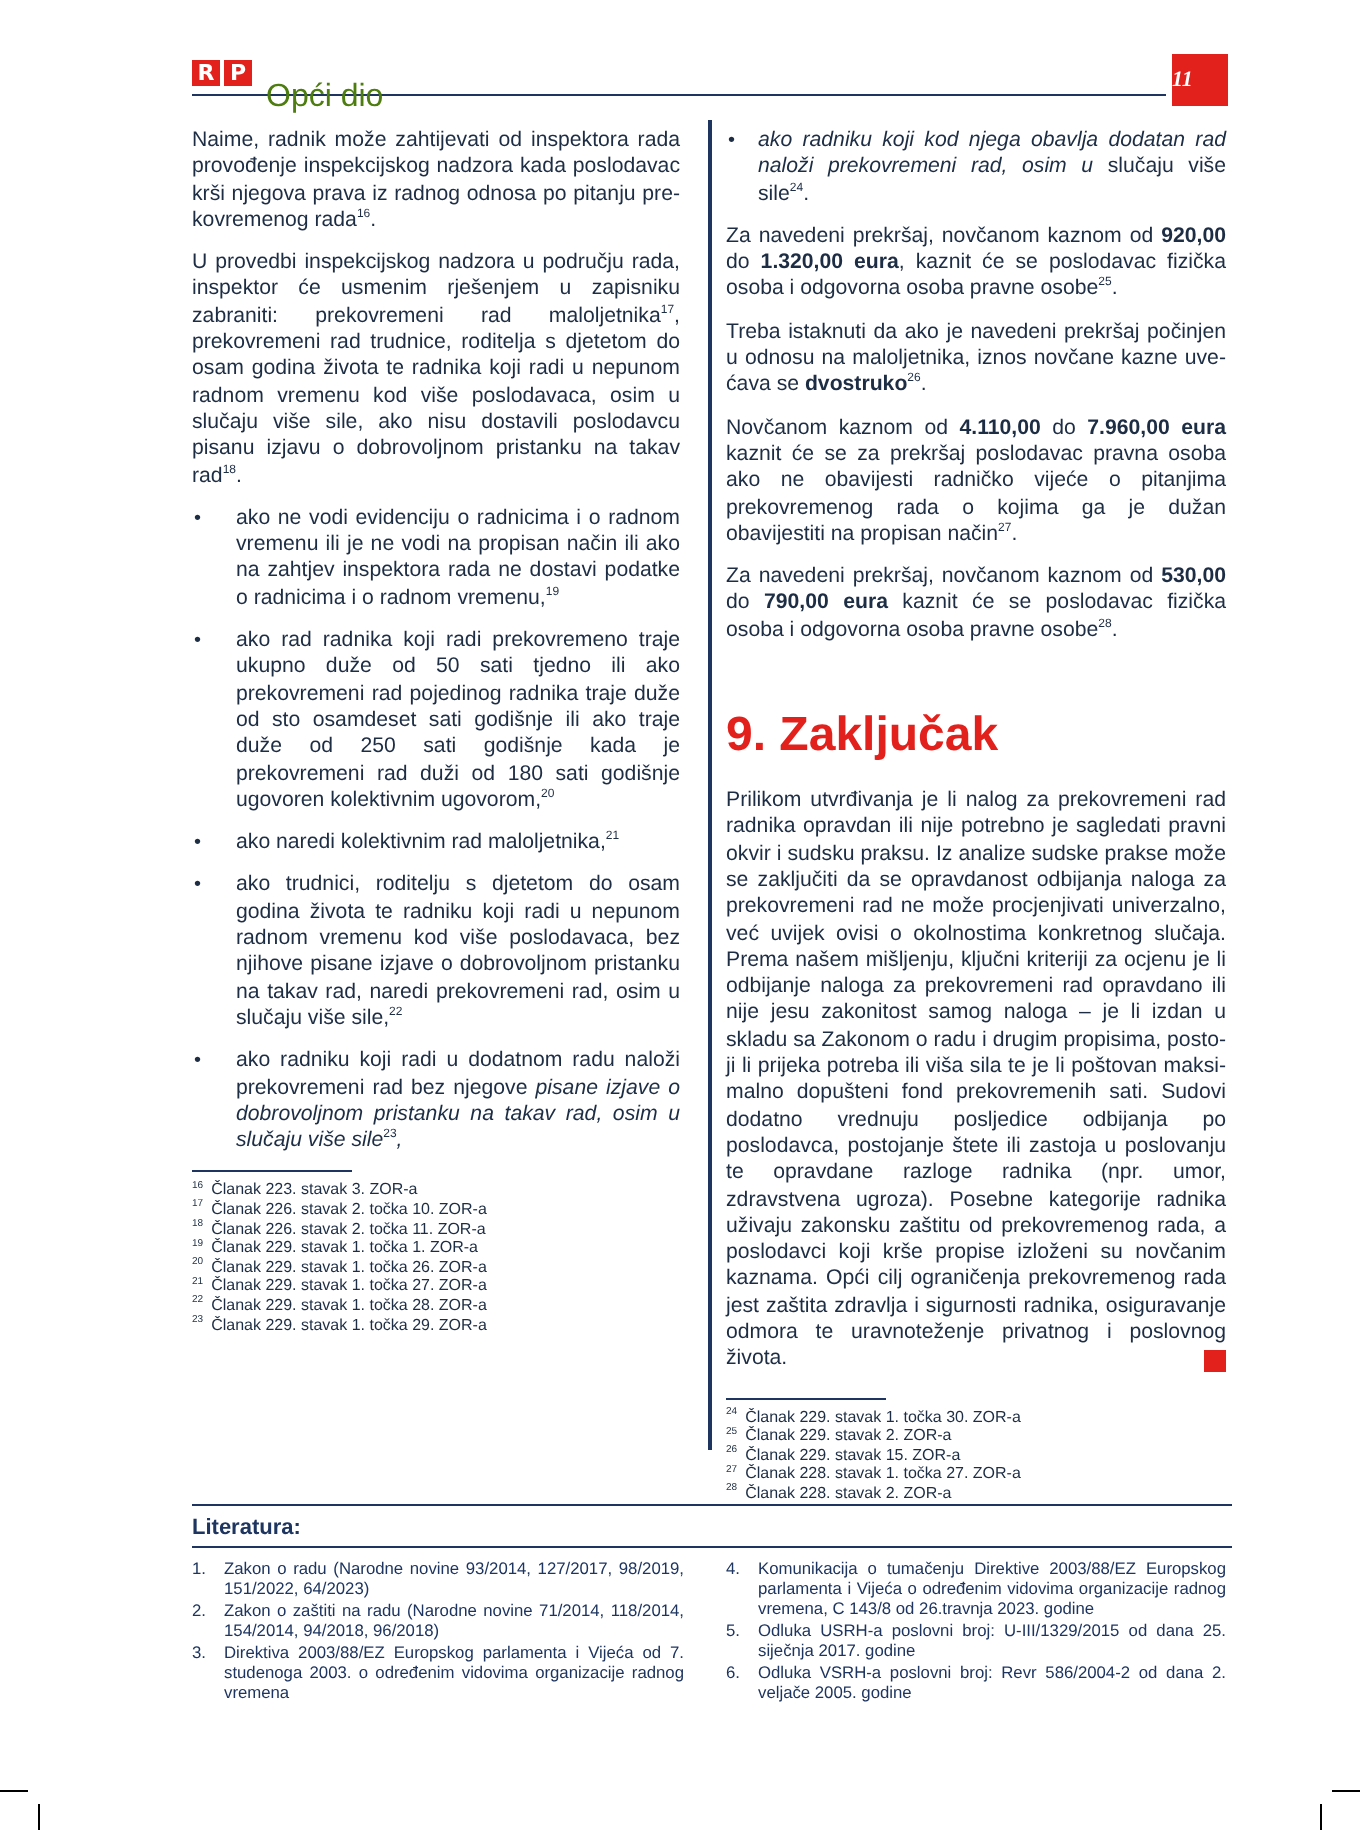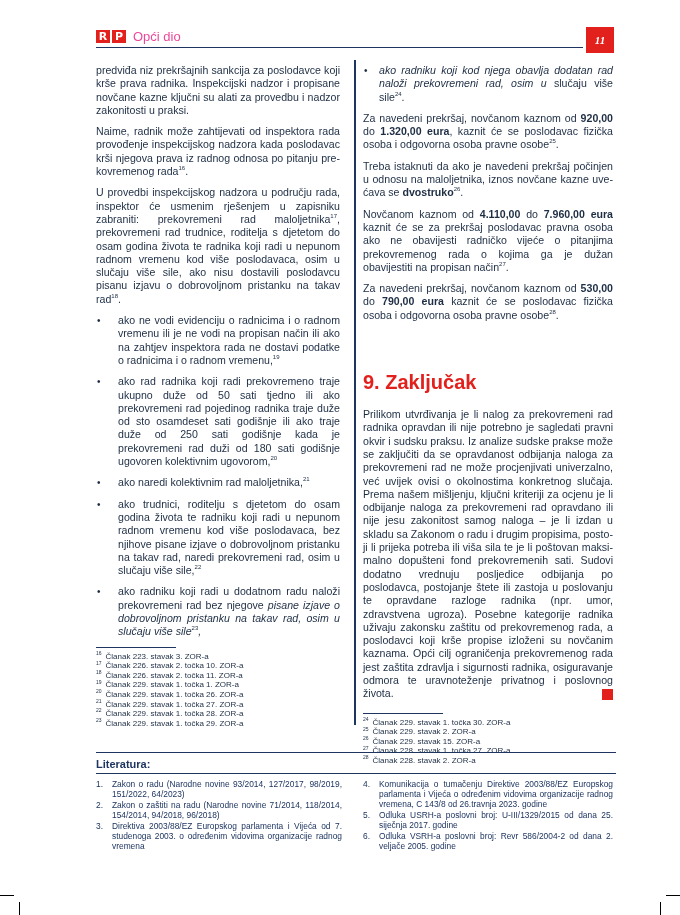--- a/index.html
+++ b/index.html
@@ -3,38 +3,38 @@
 <meta charset="utf-8">
 <style>
   * { box-sizing: border-box; margin: 0; padding: 0; }
   html, body { width: 680px; height: 915px; background: #ffffff; overflow: hidden; }
   body { position: relative; font-family: "Liberation Sans", sans-serif; color: #1d2d44; }
 
   
   .hdr { position: absolute; left: 96px; top: 27px; width: 487px; height: 21px; border-bottom: 1.5px solid #1e3560; }
   .logo { position: absolute; left: 0; top: 3px; height: 13px; display: flex; gap: 2px; }
   .logo span { background: #e3211c; color: #fff; font-weight: bold; font-size: 11px; line-height: 13px; width: 14px; text-align: center; font-family: "DejaVu Sans", sans-serif; }
-  .section { position: absolute; left: 37px; top: 0; font-size: 13px; color: #ec4899; line-height: 19px; }
+  .section { position: absolute; left: 37px; top: 12px; font-size: 16px; color: #4d7c0f; line-height: 19px; }
   .runhead { position: absolute; right: 6px; top: 7px; font-size: 8.4px; font-style: italic; color: #1e3560; white-space: nowrap; }
-  .pagenum { position: absolute; left: 586px; top: 27px; width: 28px; height: 26px; background: #e3211c; color: #fff; font-family: "Liberation Serif", serif; font-style: italic; font-weight: bold; font-size: 11px; text-align: center; line-height: 26px; }
+  .pagenum { position: absolute; left: 586px; top: 27px; width: 28px; height: 26px; background: #e3211c; color: #fff; font-family: "Liberation Serif", serif; font-style: italic; font-weight: bold; font-size: 11px; line-height: 26px; }
 
   
   .col { position: absolute; top: 64px; font-size: 10.6px; line-height: 13.3px; color: #1d2d44; }
   .col-left { left: 96px; width: 244px; }
   .col-right { left: 363px; width: 250px; }
   .col p { text-align: justify; margin-bottom: 8px; hyphens: manual; }
   .col sup { font-size: 6px; vertical-align: super; line-height: 0; }
   .divider { position: absolute; left: 354px; top: 60px; width: 1.5px; height: 665px; background: #1e3560; }
 
   ul.bul { list-style: none; margin-bottom: 4px; }
   ul.bul li { position: relative; padding-left: 22px; text-align: justify; margin-bottom: 8px; }
   ul.bul li::before { content: "•"; position: absolute; left: 1px; top: 0; font-size: 10px; }
   .col-right ul.bul li { padding-left: 16px; }
 
-  .h2 { color: #e3211c; font-weight: bold; font-size: 20px; line-height: 24px; margin: 48px 0 14px 0; }
+  .h2 { color: #e3211c; font-weight: bold; font-size: 24px; line-height: 24px; margin: 34px 0 14px 0; }
   .endmark { display: inline-block; width: 11px; height: 11px; background: #e3211c; float: right; margin-top: 2px; }
 
   .fn-rule { width: 80px; border-top: 1.3px solid #1e3560; margin: 7px 0 4px 0; }
   .fn { font-size: 8px; line-height: 9.6px; color: #1d2d44; white-space: nowrap; }
   .fn sup { font-size: 5px; margin-right: 4px; }
 
   
   .lit-top { position: absolute; left: 96px; top: 752px; width: 520px; border-top: 1.3px solid #1e3560; }
   .lit-title { position: absolute; left: 96px; top: 758px; font-size: 11px; font-weight: bold; color: #1e3560; }
   .lit-rule { position: absolute; left: 96px; top: 773px; width: 520px; border-top: 1.3px solid #1e3560; }
@@ -56,21 +56,20 @@
     <span>R</span>
     <span>P</span>
   </div>
   <div class="section">Opći dio</div>
 </div>
 <div class="pagenum">11</div>
 
 <div class="divider"></div>
 
 <div class="col col-left">
-  <p>predviđa niz prekršajnih sankcija za poslodavce ko­ji krše prava radnika. Inspekcijski nadzor i propisane novčane kazne ključni su alati za provedbu i nadzor zakonitosti u praksi.</p>
   <p><span>Naime, radnik može zahtijevati od inspektora rada provođenje inspekcijskog nadzora kada poslodavac krši njegova prava iz radnog odnosa po pitanju pre­kovremenog rada</span><sup>16</sup>.</p>
   <p><span>U provedbi inspekcijskog nadzora u području rada, in­spektor će usmenim rješenjem u zapisniku zabrani­ti: prekovremeni rad maloljetnika</span><sup>17</sup><span>, prekovremeni rad trudnice, roditelja s djetetom do osam godina života te radnika koji radi u nepunom radnom vremenu kod više poslodavaca, osim u slučaju više sile, ako nisu dostavili poslodavcu pisanu izjavu o dobrovoljnom pri­stanku na takav rad</span><sup>18</sup>.</p>
   <ul class="bul">
     <li><span>ako ne vodi evidenciju o radnicima i o radnom vre­menu ili je ne vodi na propisan način ili ako na za­htjev inspektora rada ne dostavi podatke o radni­cima i o radnom vremenu,</span><sup>19</sup></li>
     <li><span>ako rad radnika koji radi prekovremeno traje uku­pno duže od 50 sati tjedno ili ako prekovremeni rad pojedinog radnika traje duže od sto osamde­set sati godišnje ili ako traje duže od 250 sati go­dišnje kada je prekovremeni rad duži od 180 sati godišnje ugovoren kolektivnim ugovorom,</span><sup>20</sup></li>
     <li><span>ako naredi kolektivnim rad maloljetnika,</span><sup>21</sup></li>
     <li><span>ako trudnici, roditelju s djetetom do osam godina života te radniku koji radi u nepunom radnom vre­menu kod više poslodavaca, bez njihove pisane izjave o dobrovoljnom pristanku na takav rad, na­redi prekovremeni rad, osim u slučaju više sile,</span><sup>22</sup></li>
     <li><span>ako radniku koji radi u dodatnom radu naloži pre­kovremeni rad bez njegove </span><i>pisane izjave o dobro­voljnom pristanku na takav rad, osim u slučaju vi­še sile</i><sup>23</sup><i>,</i></li>
   </ul>
   <div class="fn-rule"></div>

